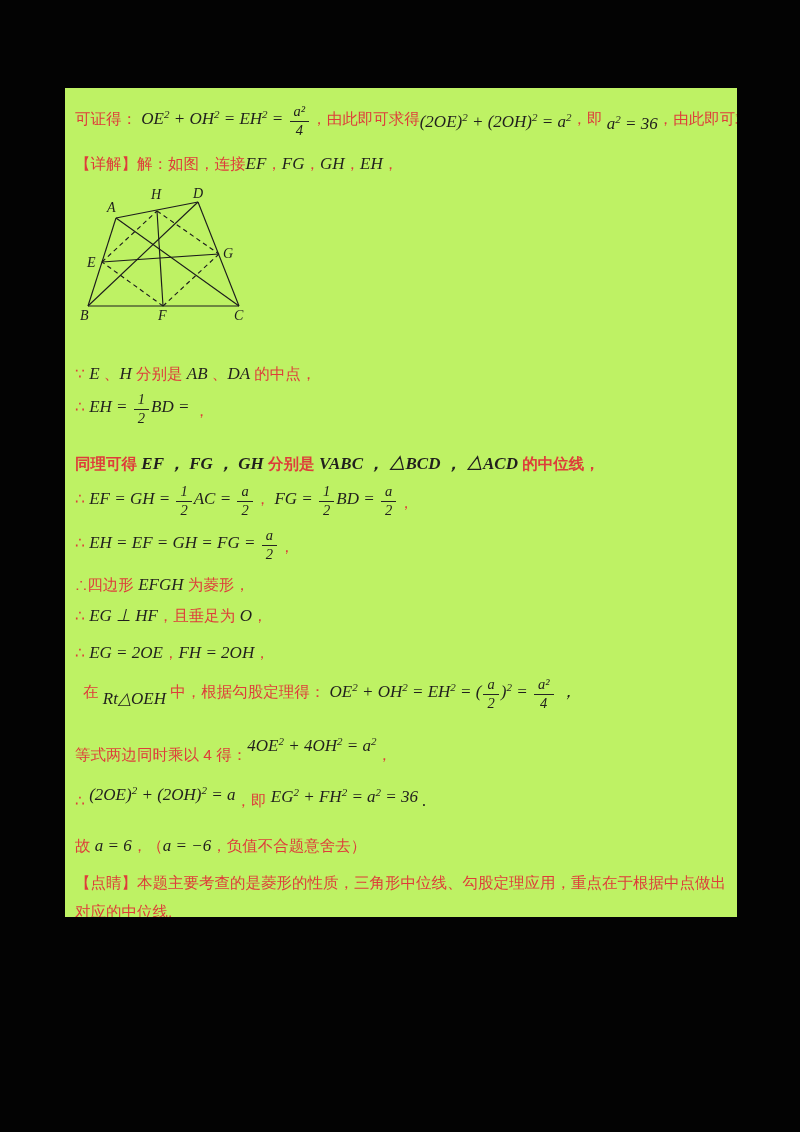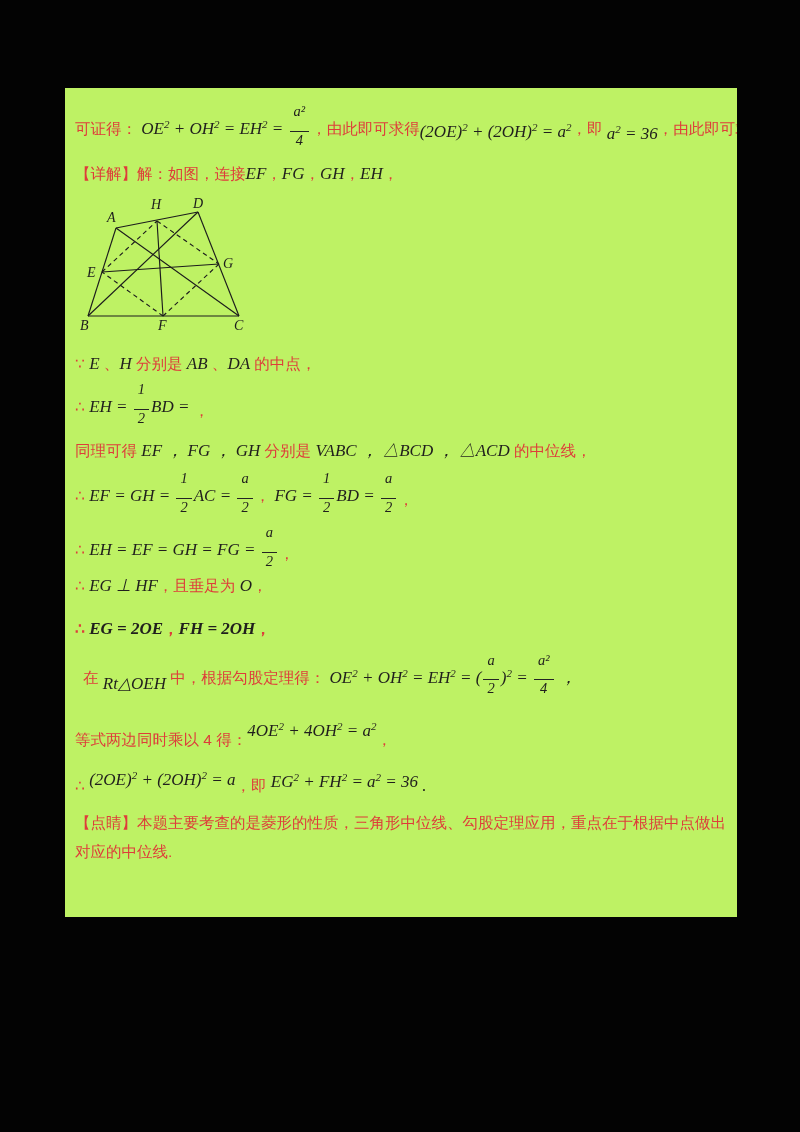--- a/index.html
+++ b/index.html
@@ -44,35 +44,35 @@
     display:inline-block;
     vertical-align:-11px;
     text-align:center;
     line-height:1.1;
     font-family:"Liberation Serif", serif;
     font-style:italic;
     font-size:14.5px;
     color:#201f1d;
     margin:0 2px;
   }
-  .frac .num{display:block;border-bottom:1.2px solid #242424;padding:0 4px 11px;}
+  .frac .num{display:block;border-bottom:1.2px solid #242424;padding:0 4px 1px;}
   .frac .den{display:block;padding-top:1px;}
   
   [data-name="line-1"]{margin-top:4px;white-space:nowrap;}
   [data-name="line-2"]{margin-top:10px;}
   .figure-wrap{margin:6px 0 0 2px;width:184px;height:146px;}
-  [data-name="line-3"]{margin-top:8px;}
+  [data-name="line-3"]{margin-top:28px;}
   [data-name="line-4"]{margin-top:11px;}
   [data-name="line-5"]{margin-top:3px;}
-  [data-name="line-6"]{margin-top:9px;}
+  [data-name="line-6"]{margin-top:22px;font-weight:bold;}
   [data-name="line-7"]{margin-top:5px;}
   [data-name="line-8"]{margin-top:9px;}
   [data-name="line-9"]{margin-top:7px;}
   [data-name="line-10"]{margin-top:1px;}
-  [data-name="line-11"]{margin-top:13px;font-weight:bold;}
+  [data-name="line-11"]{margin-top:7px;}
   [data-name="line-12"]{margin-top:9px;white-space:nowrap;margin-left:8px;}
   [data-name="line-13"]{margin-top:28px;}
   [data-name="line-14"]{margin-top:16px;}
   [data-name="line-15"]{margin-top:15px;}
   [data-name="line-16"]{margin-top:9px;}
   [data-name="line-17"]{margin-top:7px;line-height:29px;}
 </style>
 </head>
 <body data-name="screenshot-root">
 
@@ -104,20 +104,22 @@
         <text x="81" y="135" fill="#1c1c1c" font-family="&quot;Liberation Serif&quot;, serif" font-style="italic" font-size="14" data-name="vertex-label-F">F</text>
         <text x="157" y="135" fill="#1c1c1c" font-family="&quot;Liberation Serif&quot;, serif" font-style="italic" font-size="14" data-name="vertex-label-C">C</text>
       </svg>
   </div>
   <div id="lines-bottom" data-name="solution-text-bottom">
       <div class="line" data-name="line-3"><span class="cn" data-name="text-red">∵ </span><span class="math" data-name="text-math">E</span><span class="cn" data-name="text-red"> 、</span><span class="math" data-name="text-math">H</span><span class="cn" data-name="text-red"> 分别是 </span><span class="math" data-name="text-math">AB</span><span class="cn" data-name="text-red"> 、</span><span class="math" data-name="text-math">DA</span><span class="cn" data-name="text-red"> 的中点，</span></div>
       <div class="line" data-name="line-5"><span class="cn" data-name="text-red">∴ </span><span class="math" data-name="text-math">EH = </span><span class="frac" data-name="fraction"><span class="num" data-name="fraction-numerator">1</span><span class="den" data-name="fraction-denominator">2</span></span><span class="math" data-name="text-math">BD = </span><span class="cn" data-name="text-red" style="position: relative; top: 4px;">，</span></div>
       <div class="line" data-name="line-6"><span class="cn" data-name="text-red">同理可得 </span><span class="math" data-name="text-math">EF ， FG ， GH</span><span class="cn" data-name="text-red"> 分别是 </span><span class="math" data-name="text-math">VABC ， △BCD ， △ACD</span><span class="cn" data-name="text-red"> 的中位线，</span></div>
       <div class="line" data-name="line-7"><span class="cn" data-name="text-red">∴ </span><span class="math" data-name="text-math">EF = GH = </span><span class="frac" data-name="fraction"><span class="num" data-name="fraction-numerator">1</span><span class="den" data-name="fraction-denominator">2</span></span><span class="math" data-name="text-math">AC = </span><span class="frac" data-name="fraction"><span class="num" data-name="fraction-numerator">a</span><span class="den" data-name="fraction-denominator">2</span></span><span class="cn" data-name="text-red">，  </span><span class="math" data-name="text-math">FG = </span><span class="frac" data-name="fraction"><span class="num" data-name="fraction-numerator">1</span><span class="den" data-name="fraction-denominator">2</span></span><span class="math" data-name="text-math">BD = </span><span class="frac" data-name="fraction"><span class="num" data-name="fraction-numerator">a</span><span class="den" data-name="fraction-denominator">2</span></span><span class="cn" data-name="text-red" style="position: relative; top: 4px;">，</span></div>
       <div class="line" data-name="line-8"><span class="cn" data-name="text-red">∴ </span><span class="math" data-name="text-math">EH = EF = GH = FG = </span><span class="frac" data-name="fraction"><span class="num" data-name="fraction-numerator">a</span><span class="den" data-name="fraction-denominator">2</span></span><span class="cn" data-name="text-red" style="position: relative; top: 4px;">，</span></div>
+      <div class="line" data-name="line-9"><span class="cn" data-name="text-red">∴四边形 </span><span class="math" data-name="text-math">EFGH</span><span class="cn" data-name="text-red"> 为菱形，</span></div>
       <div class="line" data-name="line-10"><span class="cn" data-name="text-red">∴ </span><span class="math" data-name="text-math">EG ⊥ HF</span><span class="cn" data-name="text-red">，且垂足为 </span><span class="math" data-name="text-math">O</span><span class="cn" data-name="text-red">，</span></div>
       <div class="line" data-name="line-11"><span class="cn" data-name="text-red">∴ </span><span class="math" data-name="text-math">EG = 2OE</span><span class="cn" data-name="text-red">，</span><span class="math" data-name="text-math">FH = 2OH</span><span class="cn" data-name="text-red">，</span></div>
       <div class="line" data-name="line-12"><span class="cn" data-name="text-red">在 </span><span class="math" data-name="text-math" style="position: relative; top: 7px;">Rt△OEH</span><span class="cn" data-name="text-red"> 中，根据勾股定理得：</span><span class="math" data-name="text-math"> OE</span><sup class="math" data-name="superscript">2</sup><span class="math" data-name="text-math"> + OH</span><sup class="math" data-name="superscript">2</sup><span class="math" data-name="text-math"> = EH</span><sup class="math" data-name="superscript">2</sup><span class="math" data-name="text-math"> = (</span><span class="frac" data-name="fraction"><span class="num" data-name="fraction-numerator">a</span><span class="den" data-name="fraction-denominator">2</span></span><span class="math" data-name="text-math">)</span><sup class="math" data-name="superscript">2</sup><span class="math" data-name="text-math"> = </span><span class="frac" data-name="fraction"><span class="num" data-name="fraction-numerator">a²</span><span class="den" data-name="fraction-denominator">4</span></span><span class="math" data-name="text-math"> ，</span></div>
       <div class="line" data-name="line-13"><span class="cn" data-name="text-red">等式两边同时乘以 4 得：</span><span class="math" data-name="text-math" style="position: relative; top: -9px;">4OE</span><sup class="math" data-name="superscript" style="position: relative; top: -9px;">2</sup><span class="math" data-name="text-math" style="position: relative; top: -9px;"> + 4OH</span><sup class="math" data-name="superscript" style="position: relative; top: -9px;">2</sup><span class="math" data-name="text-math" style="position: relative; top: -9px;"> = a</span><sup class="math" data-name="superscript" style="position: relative; top: -9px;">2</sup><span class="cn" data-name="text-red">，</span></div>
       <div class="line" data-name="line-14"><span class="cn" data-name="text-red">∴ </span><span class="math" data-name="text-math" style="position: relative; top: -6px;">(2OE)</span><sup class="math" data-name="superscript" style="position: relative; top: -6px;">2</sup><span class="math" data-name="text-math" style="position: relative; top: -6px;"> + (2OH)</span><sup class="math" data-name="superscript" style="position: relative; top: -6px;">2</sup><span class="math" data-name="text-math" style="position: relative; top: -6px;"> = a</span><span class="cn" data-name="text-red">，即 </span><span class="math" data-name="text-math" style="position: relative; top: -4px;">EG</span><sup class="math" data-name="superscript" style="position: relative; top: -4px;">2</sup><span class="math" data-name="text-math" style="position: relative; top: -4px;"> + FH</span><sup class="math" data-name="superscript" style="position: relative; top: -4px;">2</sup><span class="math" data-name="text-math" style="position: relative; top: -4px;"> = a</span><sup class="math" data-name="superscript" style="position: relative; top: -4px;">2</sup><span class="math" data-name="text-math" style="position: relative; top: -4px;"> = 36</span><span class="math" data-name="text-math"> .</span></div>
+      <div class="line" data-name="line-15"><span class="cn" data-name="text-red">故 </span><span class="math" data-name="text-math">a = 6</span><span class="cn" data-name="text-red">，（</span><span class="math" data-name="text-math">a = −6</span><span class="cn" data-name="text-red">，负值不合题意舍去）</span></div>
       <div class="line" data-name="line-17"><span class="cn" data-name="text-red">【点睛】本题主要考查的是菱形的性质，三角形中位线、勾股定理应用，重点在于根据中点做出对应的中位线.</span></div>
     </div>
 </div>
 
 </body></html>

